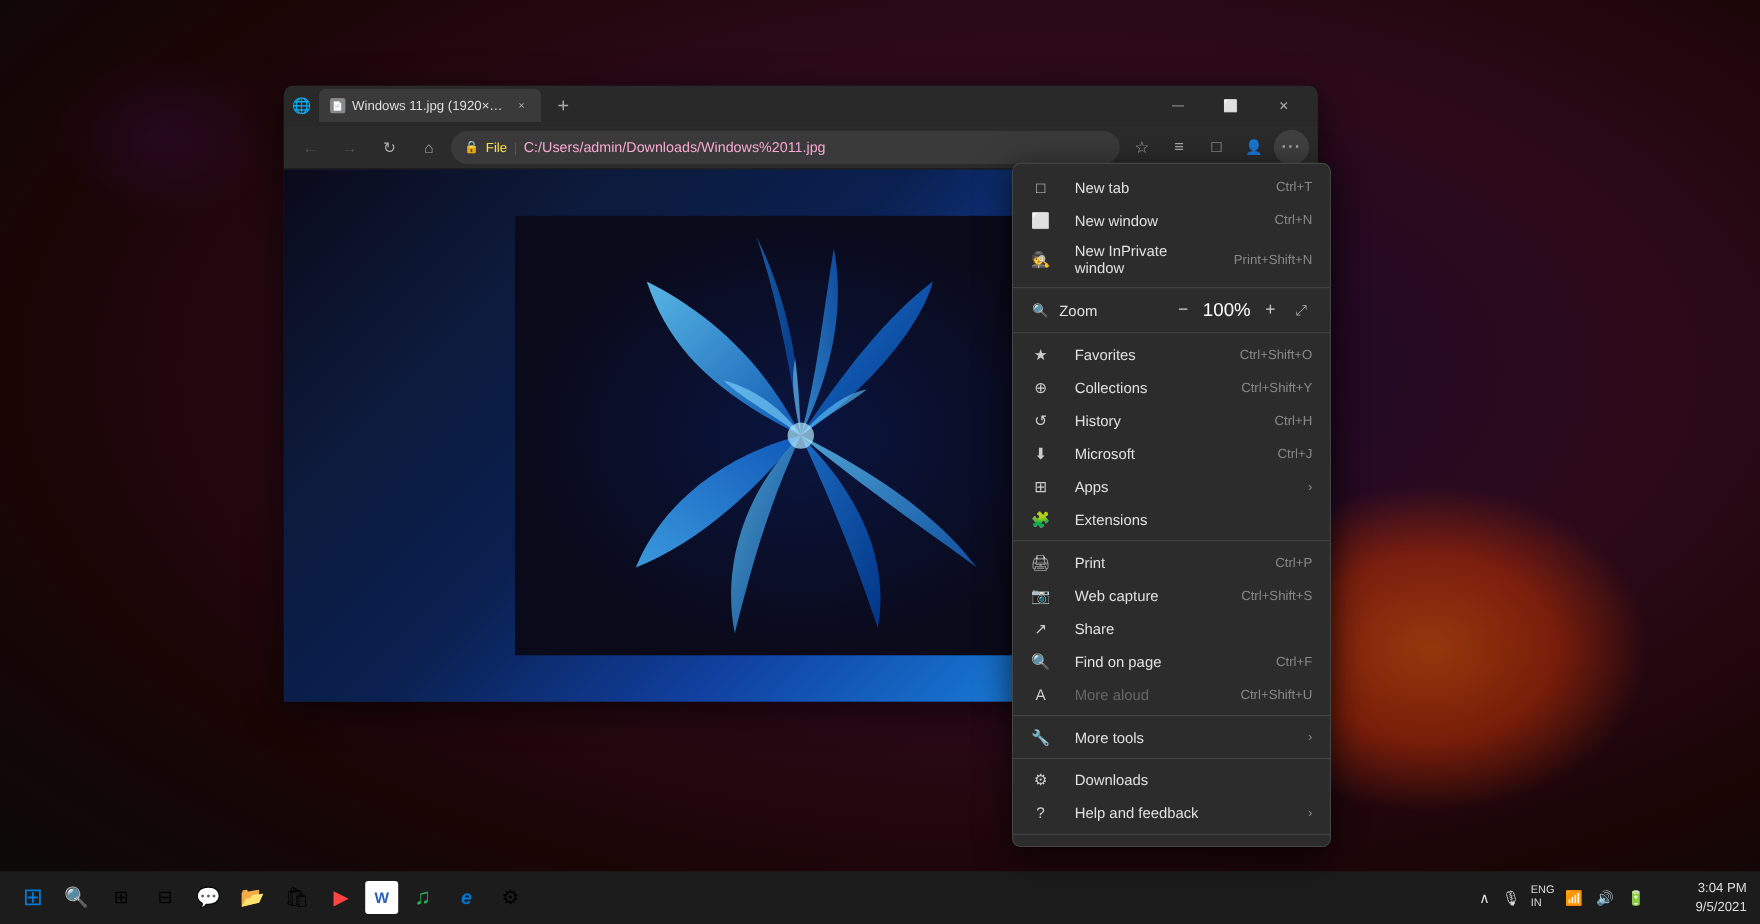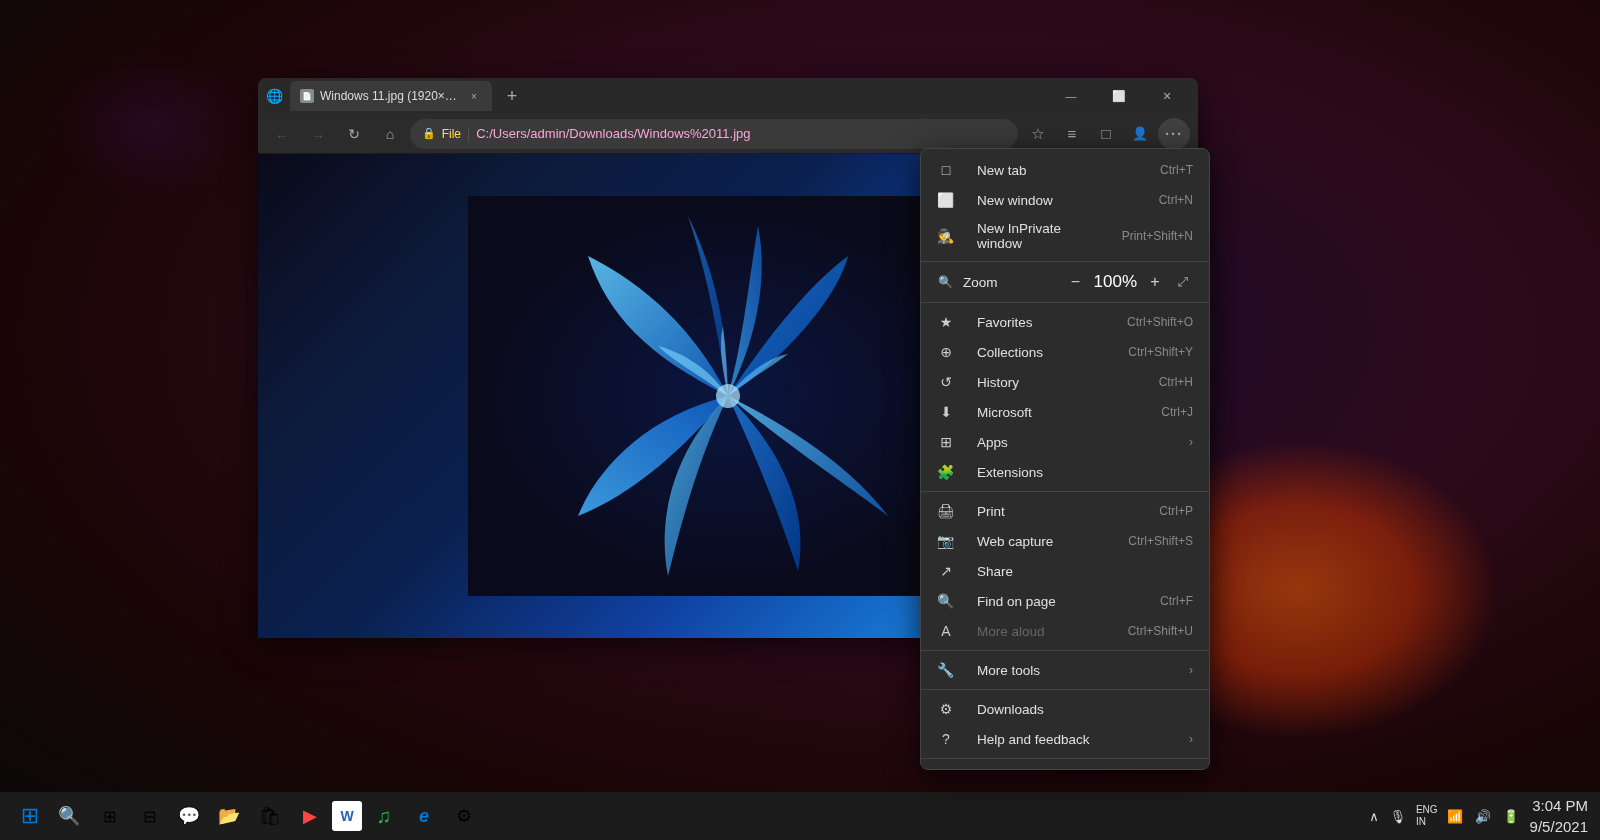--- a/index.html
+++ b/index.html
@@ -594,18 +594,18 @@
 
   <div class="taskbar-right">
     <div class="system-tray">
       <div class="tray-icon">∧</div>
       <div class="tray-icon">🎙</div>
     </div>
     <div class="tray-icon" style="width:auto;font-size:10px;line-height:1.2;">ENG<br>IN</div>
     <div class="tray-icon">📶</div>
     <div class="tray-icon">🔊</div>
     <div class="tray-icon">🔋</div>
-    <div style="font-size:15px;text-align:right;line-height:1.4;cursor:pointer;">
+    <div style="font-size:12px;text-align:right;line-height:1.4;cursor:pointer;margin-left:36px;">
       <div>3:04 PM</div>
       <div>9/5/2021</div>
     </div>
   </div>
 </div>
 
 </body></html>

